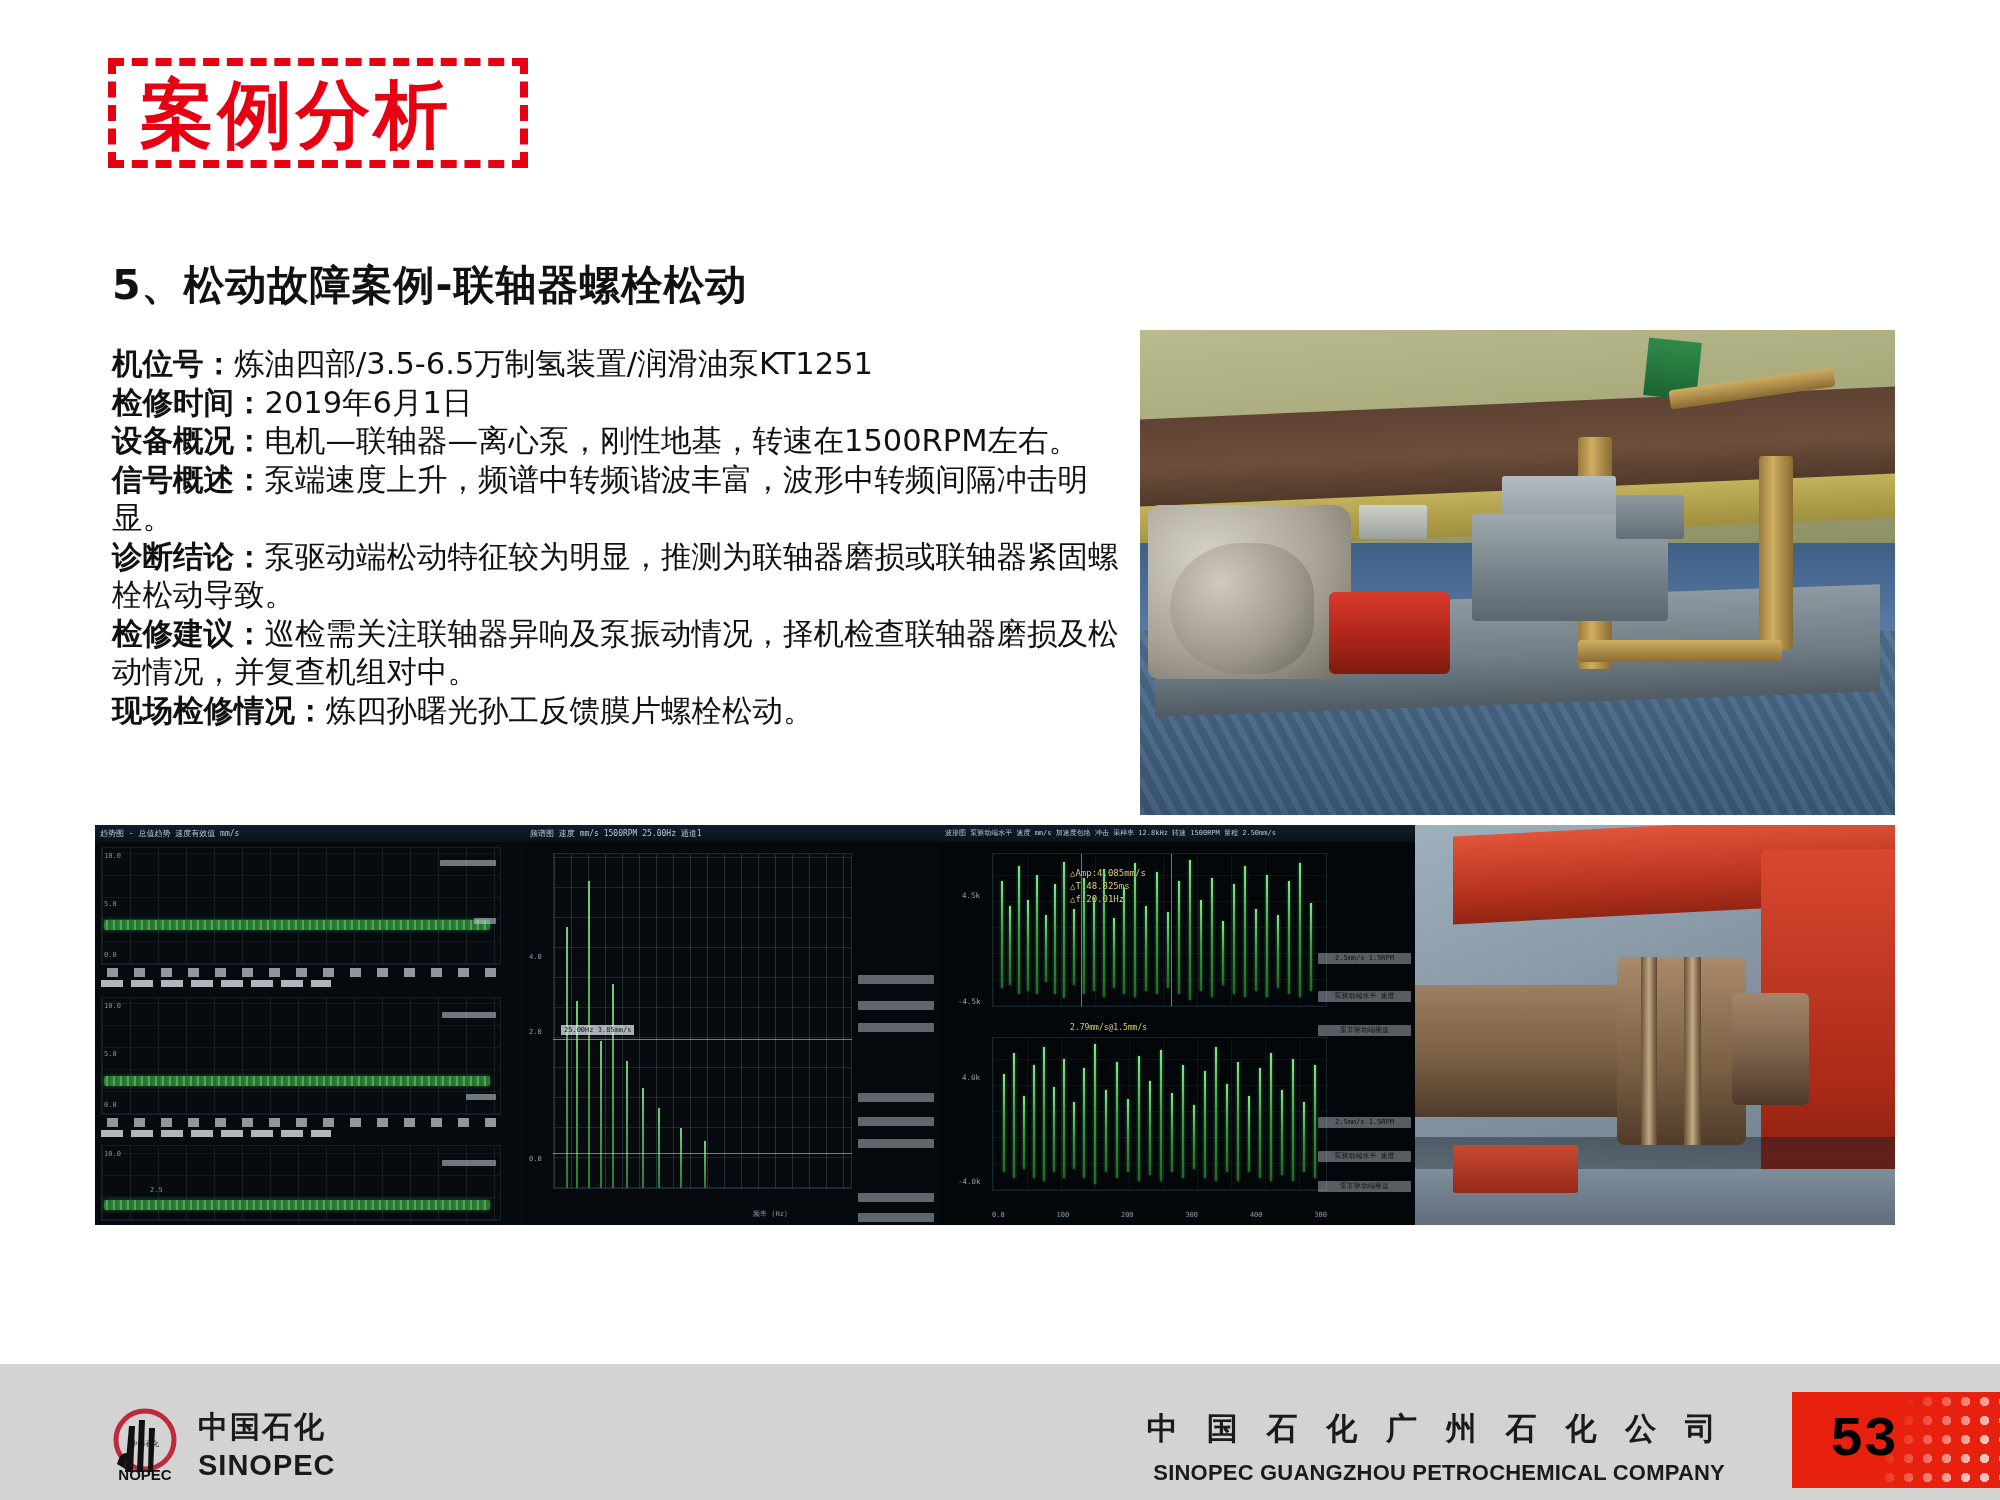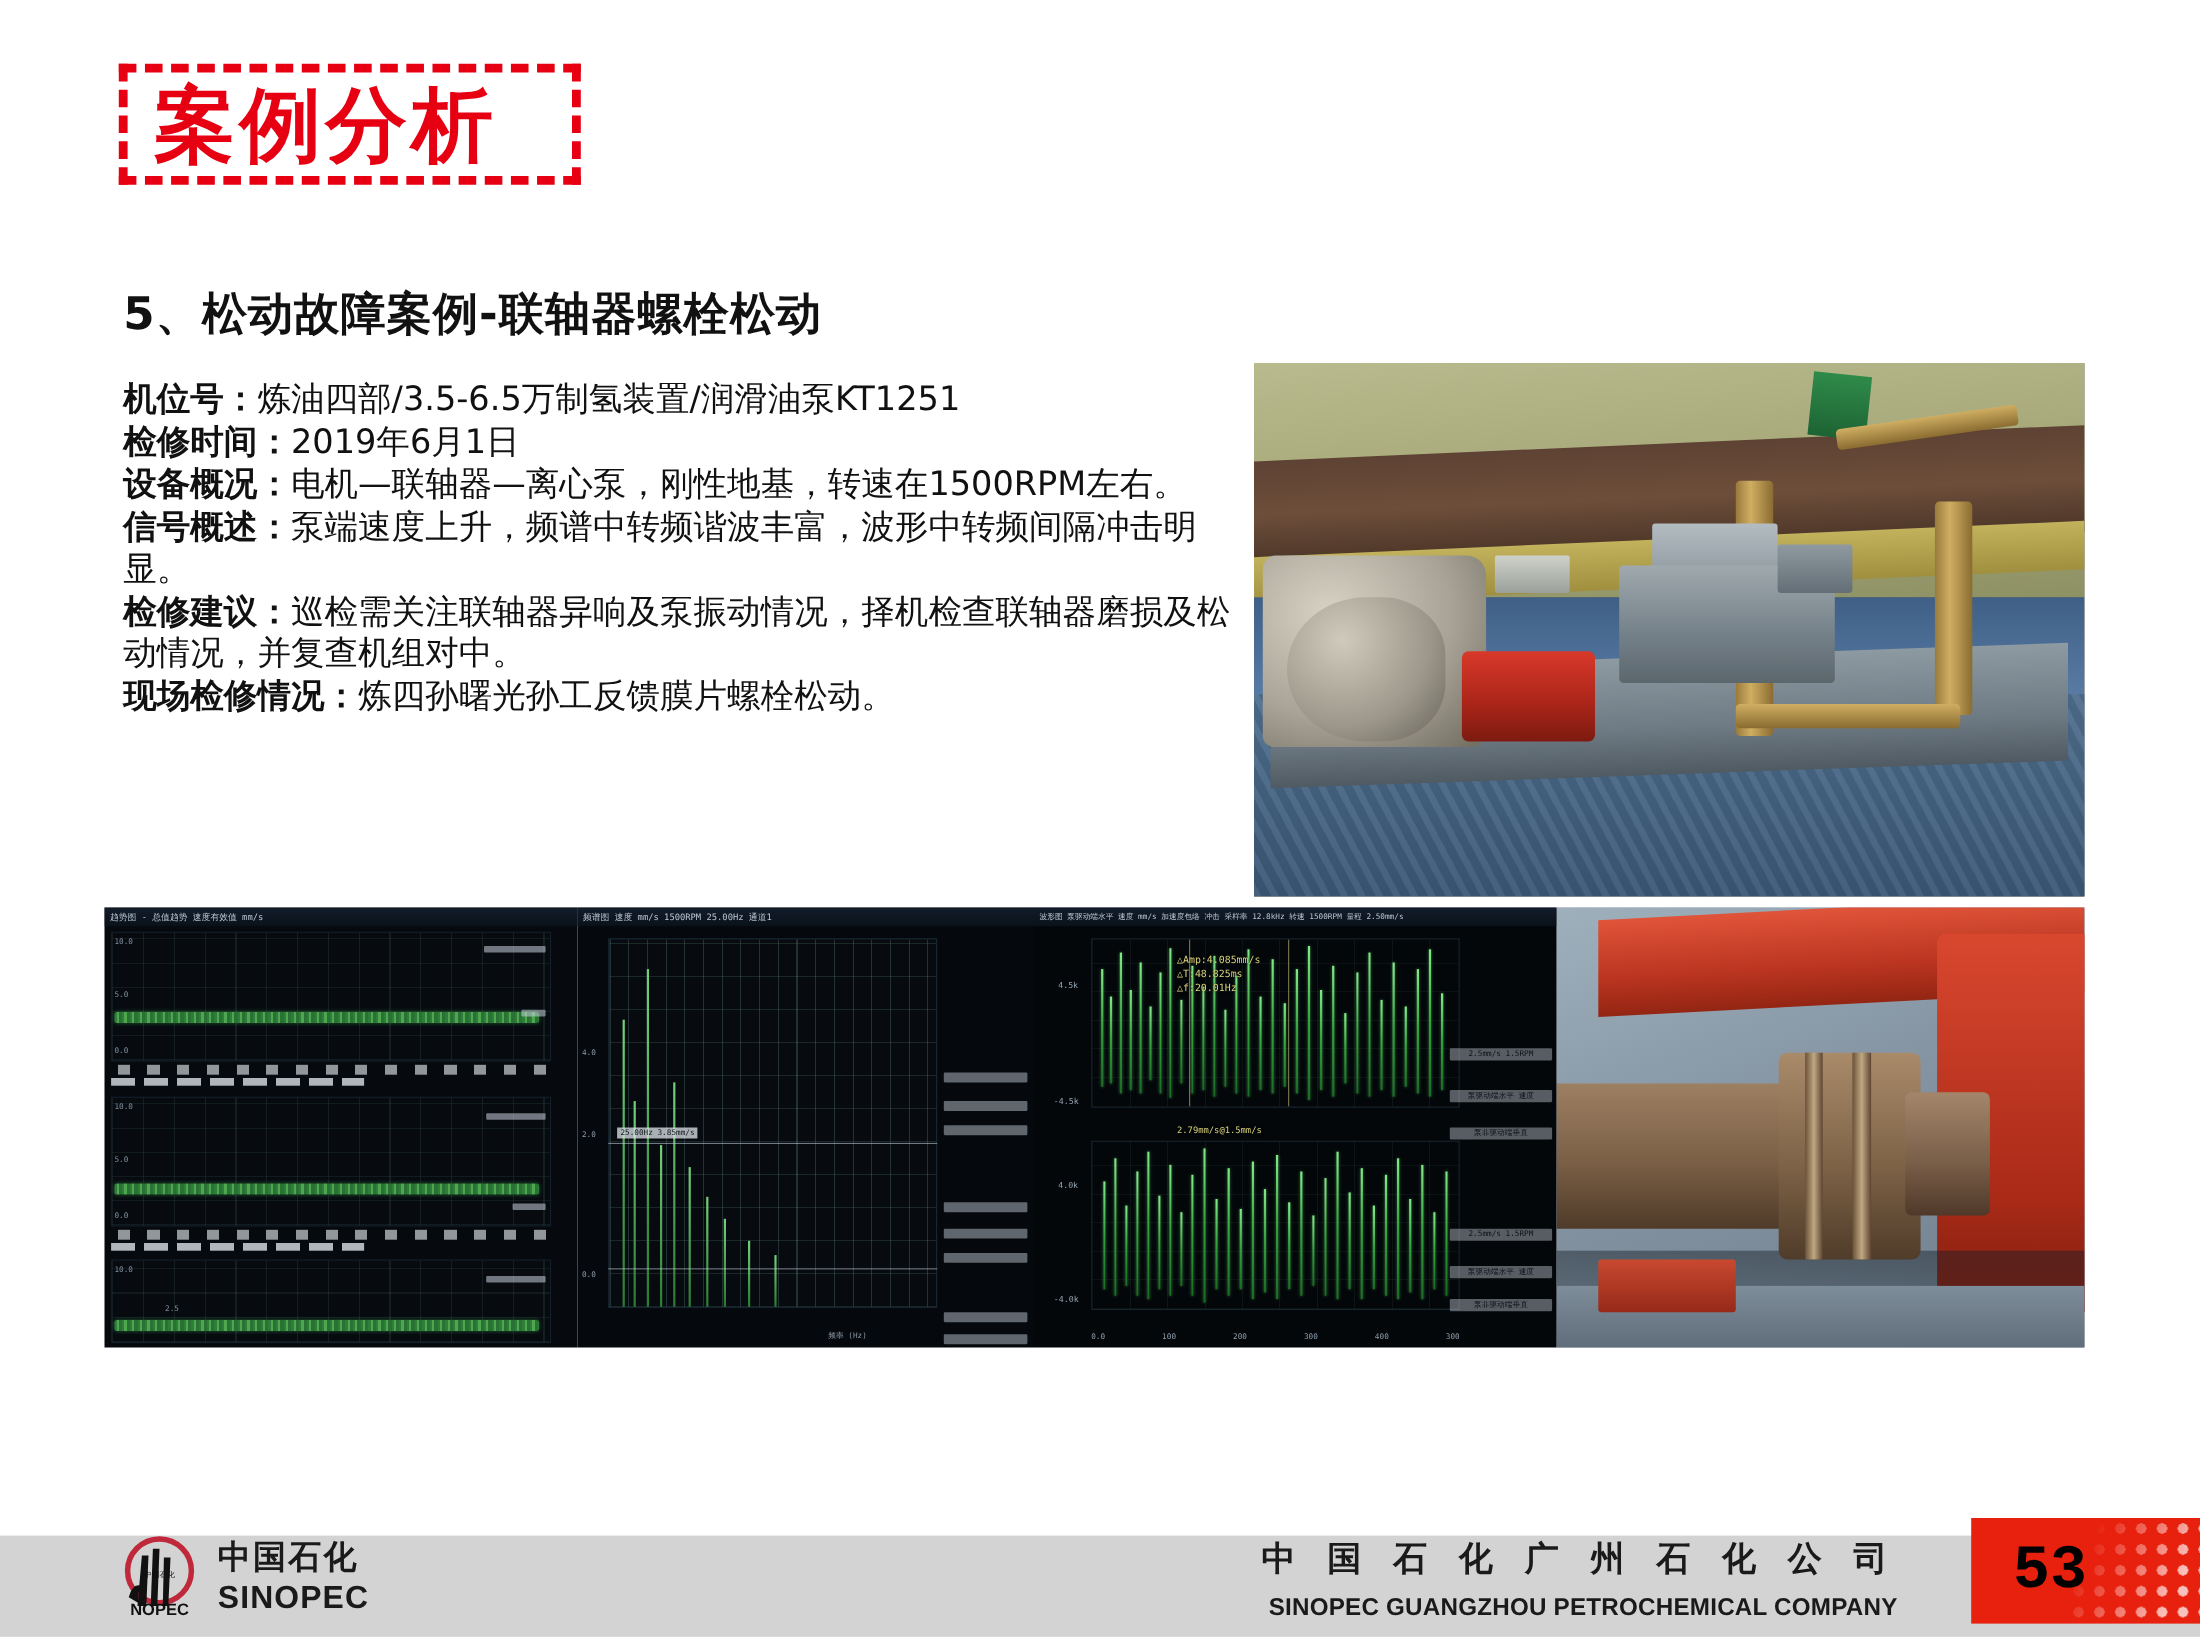--- a/index.html
+++ b/index.html
@@ -195,21 +195,21 @@
     color:#0c1218;font-size:7px;text-align:center;line-height:11px;overflow:hidden;
     font-family:"DejaVu Sans Mono","Liberation Mono",monospace;}
   .wave-label{position:absolute;color:#93a2b0;font-size:7.5px;
     font-family:"DejaVu Sans Mono","Liberation Mono",monospace;white-space:nowrap;}
   .wave-xaxis{position:absolute;left:52px;right:88px;bottom:4px;height:10px;
     color:#8d9caa;font-size:7px;display:flex;justify-content:space-between;
     font-family:"DejaVu Sans Mono","Liberation Mono",monospace;}
 
   
   #footer-bar{
-    position:absolute;left:0;bottom:12px;width:100%;height:92px;
+    position:absolute;left:0;bottom:0;width:100%;height:136px;
     background:#d3d3d3;
   }
   #footer-logo{position:absolute;left:95px;bottom:16px;width:100px;height:78px;}
   #footer-logo-cn{
     position:absolute;left:198px;bottom:52px;
     font-size:30px;font-weight:bold;color:#1a1a1a;letter-spacing:2px;
     font-family:"DejaVu Sans","Liberation Sans",sans-serif;white-space:nowrap;}
   #footer-logo-en{
     position:absolute;left:198px;bottom:18px;
     font-size:29px;font-weight:bold;color:#1a1a1a;letter-spacing:1px;
@@ -246,20 +246,21 @@
 <div id="title-banner"></div>
 <div id="title-text">案例分析</div>
 
 <div id="section-heading">5、松动故障案例-联轴器螺栓松动</div>
 
 <div id="body-block">
   <span class="body-line"><span class="body-label">机位号：</span><span class="body-value">炼油四部/3.5-6.5万制氢装置/润滑油泵KT1251</span></span>
   <span class="body-line"><span class="body-label">检修时间：</span><span class="body-value">2019年6月1日</span></span>
   <span class="body-line"><span class="body-label">设备概况：</span><span class="body-value">电机—联轴器—离心泵，刚性地基，转速在1500RPM左右。</span></span>
   <span class="body-line"><span class="body-label">信号概述：</span><span class="body-value">泵端速度上升，频谱中转频谐波丰富，波形中转频间隔冲击明显。</span></span>
+  <span class="body-line"><span class="body-label">诊断结论：</span><span class="body-value">泵驱动端松动特征较为明显，推测为联轴器磨损或联轴器紧固螺栓松动导致。</span></span>
   <span class="body-line"><span class="body-label">检修建议：</span><span class="body-value">巡检需关注联轴器异响及泵振动情况，择机检查联轴器磨损及松动情况，并复查机组对中。</span></span>
   <span class="body-line"><span class="body-label">现场检修情况：</span><span class="body-value">炼四孙曙光孙工反馈膜片螺栓松动。</span></span>
 </div>
 
 <div id="photo-pump">
   <div class="pp-layer" id="pp-wall"></div>
   <div class="pp-layer" id="pp-beam"></div>
   <div class="pp-layer" id="pp-beam2"></div>
   <div class="pp-layer" id="pp-green"></div>
   <div class="pp-layer" id="pp-floor"></div>

